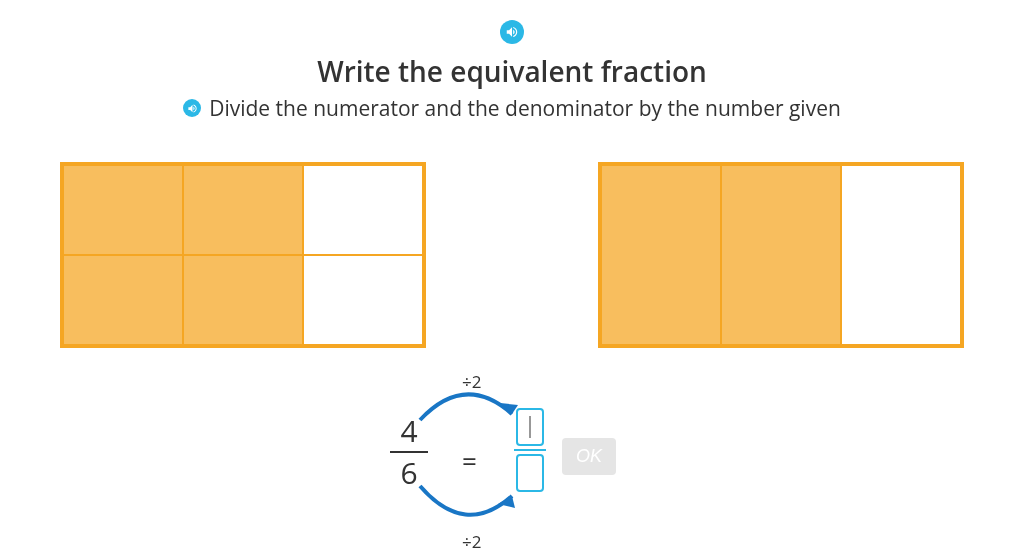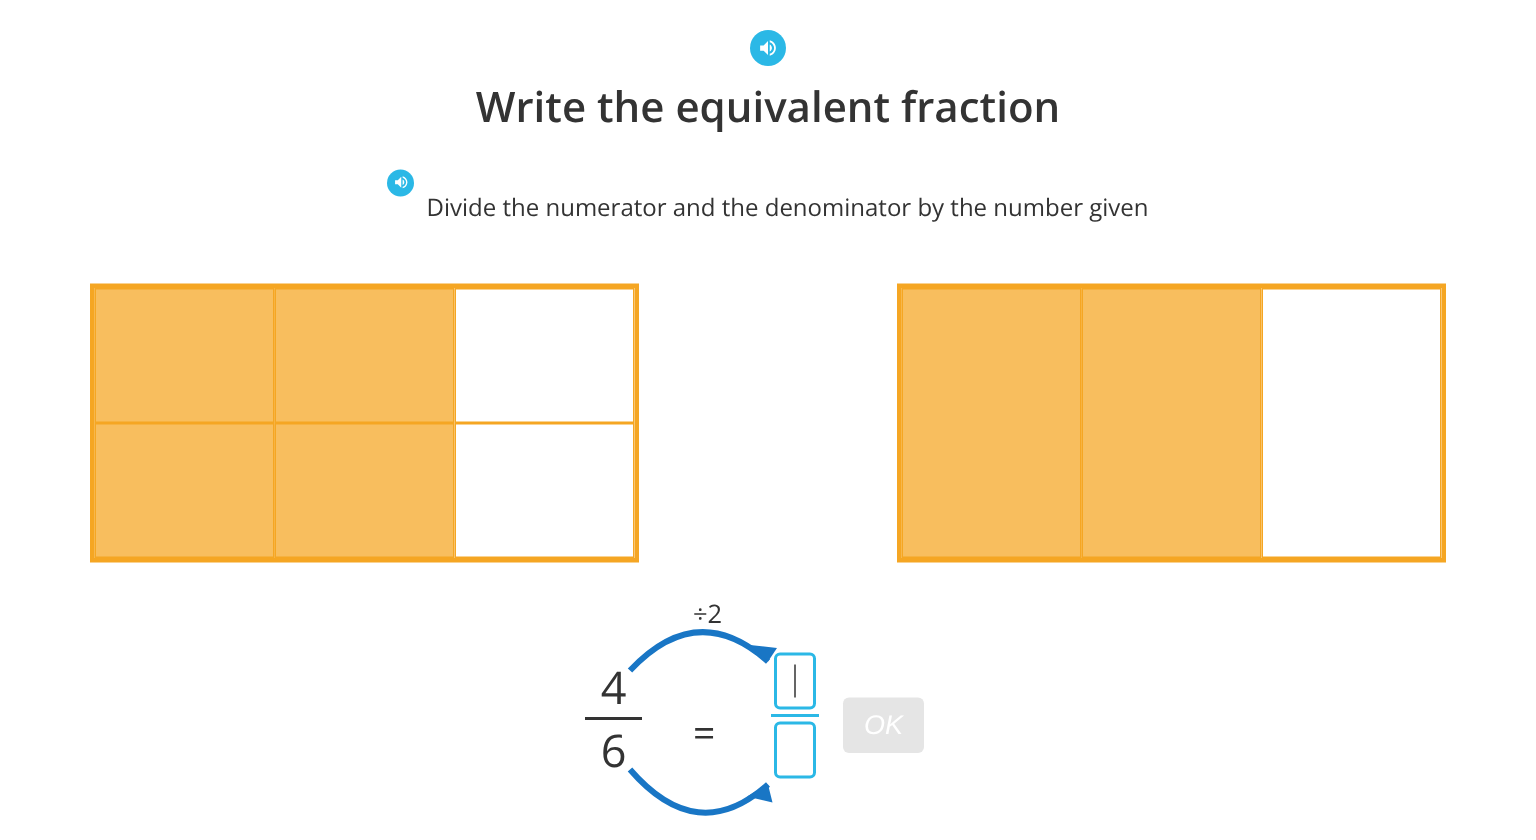--- a/index.html
+++ b/index.html
@@ -31,24 +31,23 @@
       color: #333;
     }
     .subtitle-row {
       display: flex;
       align-items: center;
       justify-content: center;
       gap: 8px;
       margin-top: 4px;
     }
     .subtitle {
-      font-size: 16px;
+      font-size: 21px;
       font-weight: 400;
       color: #333;
-      margin-top: 33px;
     }
     .audio-icon {
       width: 24px;
       height: 24px;
       background: #2BB8E6;
       border-radius: 50%;
       display: inline-flex;
       align-items: center;
       justify-content: center;
       flex-shrink: 0;

